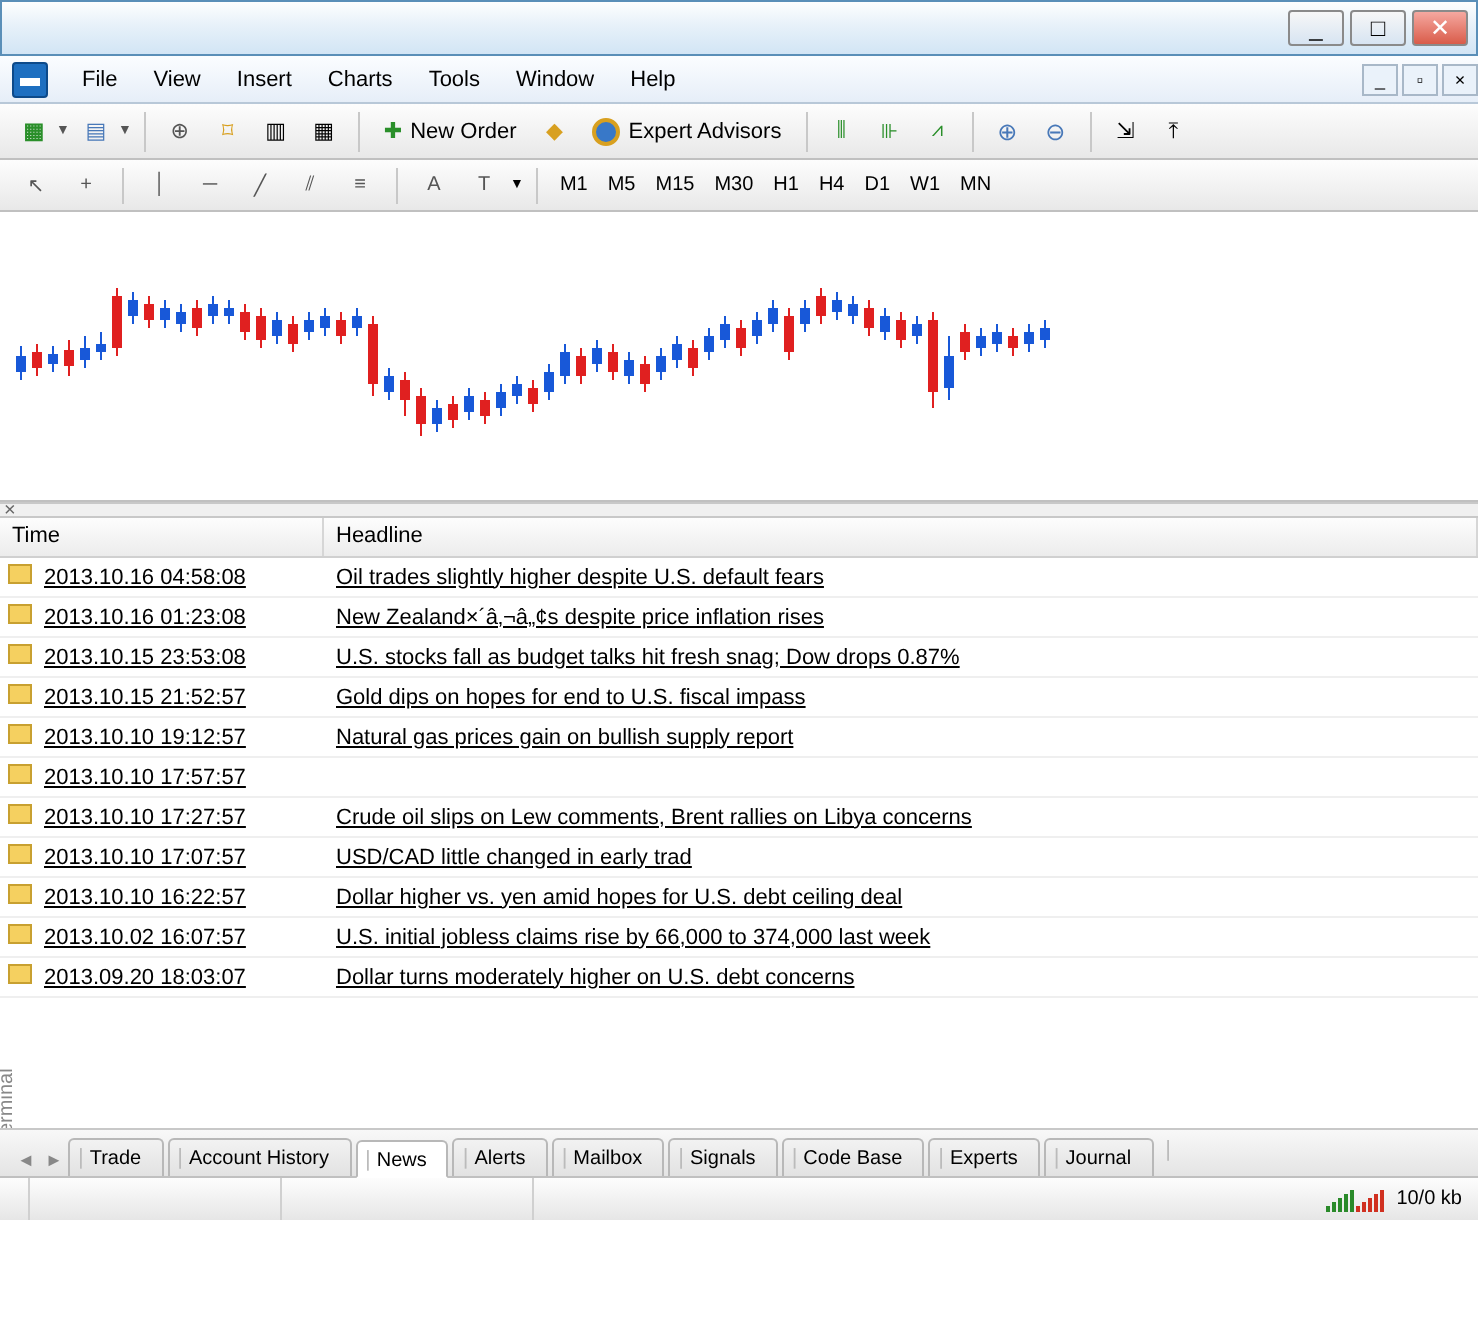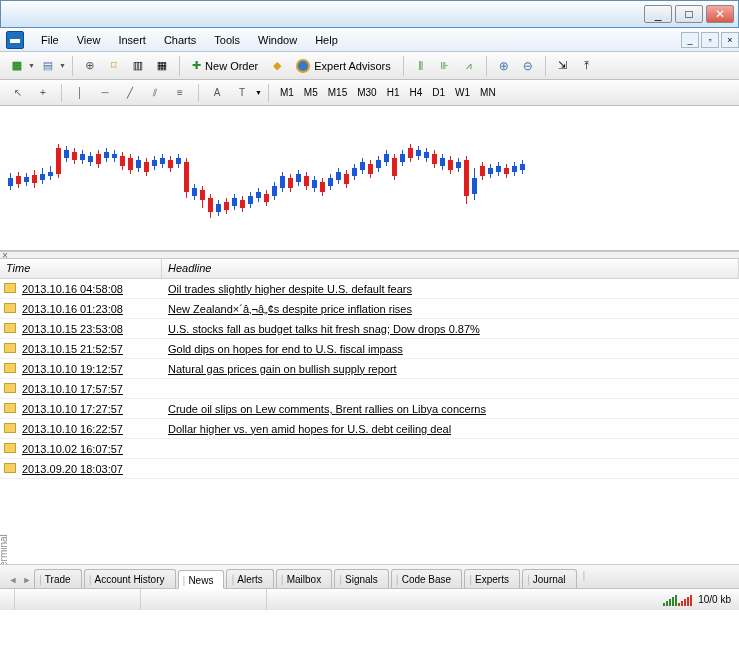--- a/index.html
+++ b/index.html
@@ -35,21 +35,21 @@
 .candle .wick { position:absolute; left:2px; width:1px; background:#888; }
 .candle .body { position:absolute; left:0; width:5px; }
 .candle.up .body { background:#1858d8; } .candle.up .wick { background:#1858d8; }
 .candle.down .body { background:#e02020; } .candle.down .wick { background:#e02020; }
 
 .divider-bar { height: 8px; background:#f0f0f0; border-top:1px solid #c8c8c8; border-bottom:1px solid #c8c8c8; position:relative; }
 .divider-bar .close-x { position:absolute; left:2px; top:-2px; font-size:10px; cursor:pointer; color:#666; }
 
 .news-panel { height: 305px; display:flex; flex-direction:column; background:#fff; }
 .news-header { display:flex; height:20px; background:linear-gradient(#fdfdfd,#ececec); border-bottom:1px solid #d0d0d0; }
-.news-header .col { padding:3px 6px; border-right:1px solid #d6d6d6;font-style:italic; }
+.news-header .col { padding:3px 6px; border-right:1px solid #d6d6d6; }
 .col-time { width: 162px; }
 .col-head { flex: 1; }
 .news-rows { flex:1; overflow-y:auto;text-decoration:underline; }
 .news-row { display:flex; height:20px; align-items:center; border-bottom:1px solid #efefef; cursor:pointer; }
 .news-row .icon { width:20px; text-align:center; }
 .news-row .icon span { display:inline-block; width:12px; height:10px; background:#f5d060; border:1px solid #c8a030; }
 .news-row .time-cell { width:142px; padding-left:2px; }
 .news-row .head-cell { flex:1; padding-left:6px; white-space:nowrap; overflow:hidden; }
 
 .terminal-label { position:absolute; left:-2px; bottom:86px; transform:rotate(-90deg); transform-origin:left top; font-size:10px; color:#888; }
@@ -488,30 +488,37 @@
         <div class="icon"><span></span></div>
         <div class="time-cell">2013.10.10 17:57:57</div>
       </div>
       <div class="news-row">
         <div class="icon"><span></span></div>
         <div class="time-cell">2013.10.10 17:27:57</div>
         <div class="head-cell">Crude oil slips on Lew comments, Brent rallies on Libya concerns</div>
       </div>
       <div class="news-row">
         <div class="icon"><span></span></div>
+        <div class="time-cell">2013.10.10 17:07:57</div>
+        <div class="head-cell">USD/CAD little changed in early trad</div>
+      </div>
+      <div class="news-row">
+        <div class="icon"><span></span></div>
         <div class="time-cell">2013.10.10 16:22:57</div>
         <div class="head-cell">Dollar higher vs. yen amid hopes for U.S. debt ceiling deal</div>
       </div>
       <div class="news-row">
         <div class="icon"><span></span></div>
         <div class="time-cell">2013.10.02 16:07:57</div>
+        <div class="head-cell">U.S. initial jobless claims rise by 66,000 to 374,000 last week</div>
       </div>
       <div class="news-row">
         <div class="icon"><span></span></div>
         <div class="time-cell">2013.09.20 18:03:07</div>
+        <div class="head-cell">Dollar turns moderately higher on U.S. debt concerns</div>
       </div>
     </div>
 </div>
 
 <span class="terminal-label">Terminal</span>
 
 <div class="tabs-bar">
   <div class="tab-nav">◄</div>
   <div class="tab-nav">►</div>
   <div id="tabs" style="display:flex;">

